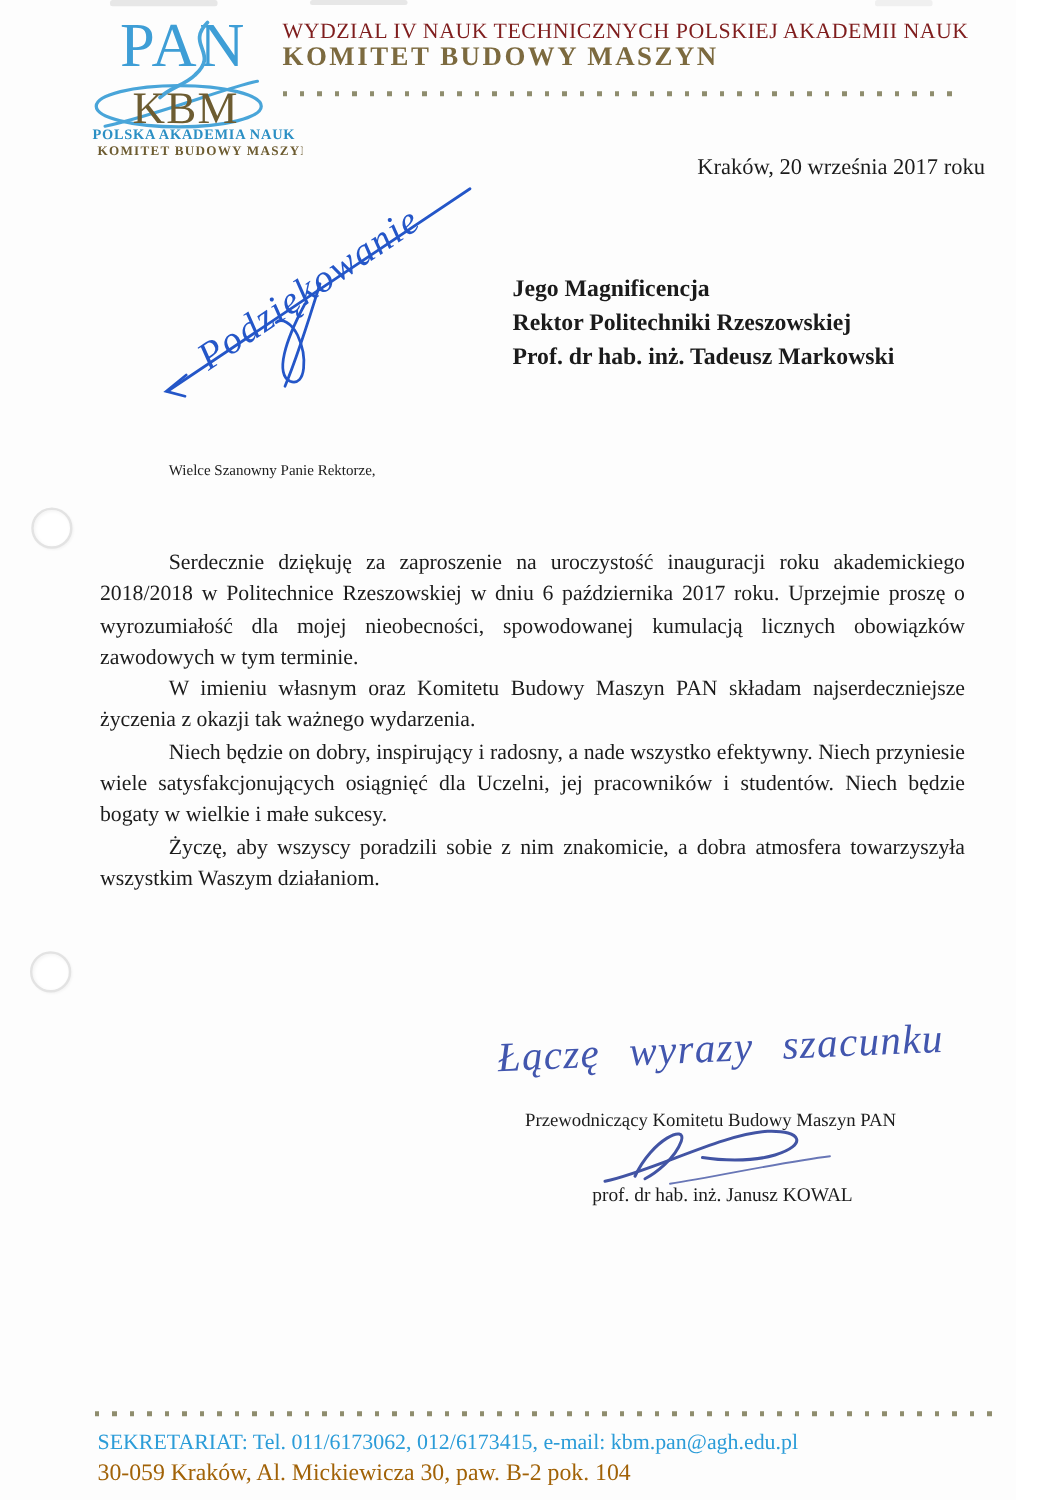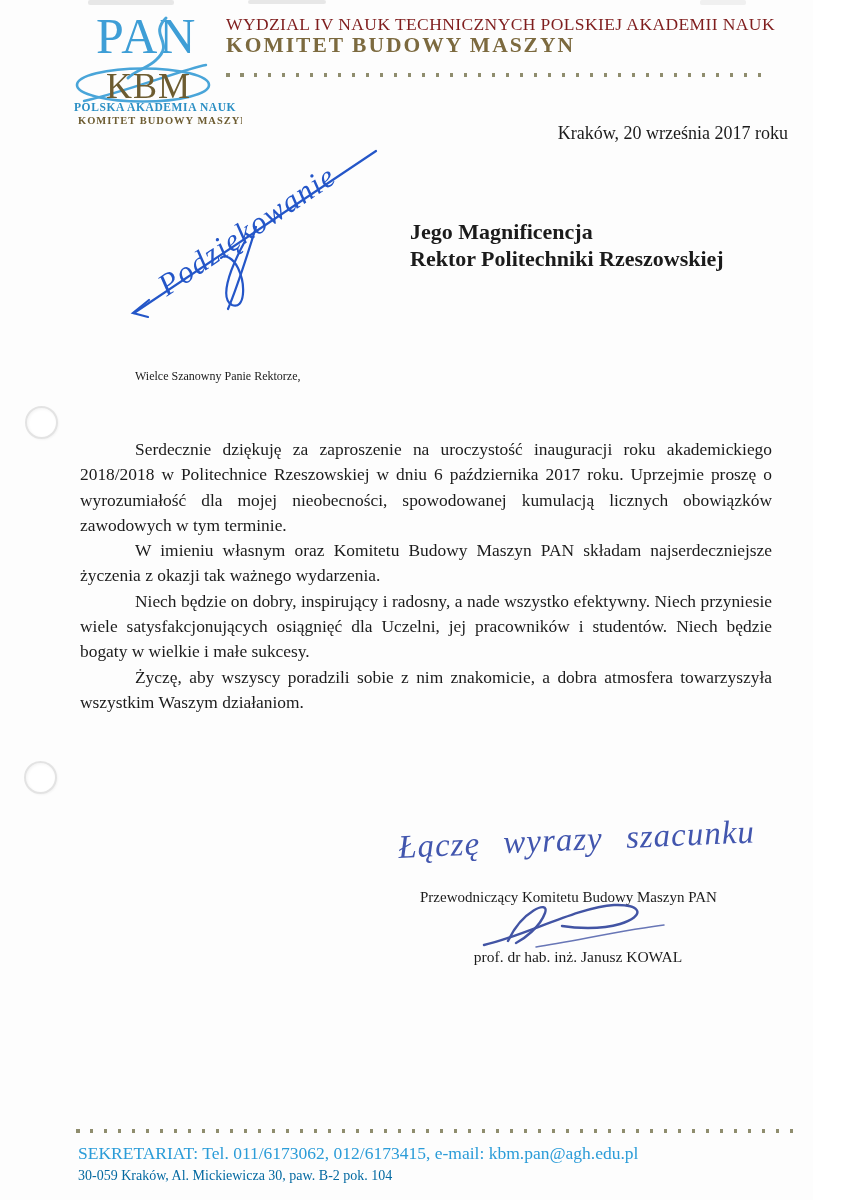--- a/index.html
+++ b/index.html
@@ -30,40 +30,40 @@
   .top-dots{left:226px;top:73px;width:546px;}
   .footer-dots{left:76px;top:1129px;width:724px;}
 
   .dateline{position:absolute;top:123px;right:25px;font-size:18px;white-space:nowrap;}
 
   
   .annotation-svg{position:absolute;left:124px;top:145px;}
   .ink-text{font-family:"Liberation Serif", serif;font-style:italic;}
 
   .recipient{position:absolute;left:410px;top:218px;font-weight:bold;
-    font-size:22px;line-height:27px;white-space:nowrap;}
+    font-size:19px;line-height:27px;white-space:nowrap;}
 
   .salutation{position:absolute;left:135px;top:369px;font-size:12px;}
 
   .letter-body{position:absolute;left:80px;top:437px;width:692px;
     font-size:17.4px;line-height:25.3px;text-align:justify;}
   .letter-body p{margin:0;text-indent:55px;}
 
   .closing-hand{position:absolute;left:398px;top:820px;width:410px;
     font-size:33px;font-style:italic;color:#4256ae;transform:rotate(-2.5deg);
     word-spacing:14px;letter-spacing:1px;white-space:nowrap;}
 
   .signer-title{position:absolute;left:420px;top:889px;width:280px;
     text-align:center;font-size:15px;white-space:nowrap;}
   .signature-svg{position:absolute;left:478px;top:899px;}
   .signer-name{position:absolute;left:438px;top:948px;width:280px;
     text-align:center;font-size:15.5px;white-space:nowrap;}
 
   .f1{position:absolute;left:78px;top:1143px;font-size:17.5px;color:#2b9cd8;white-space:nowrap;}
-  .f2{position:absolute;left:78px;top:1168px;font-size:14px;color:#0369a1;white-space:nowrap;}
+  .f2{position:absolute;left:78px;top:1168px;font-size:19px;color:#a16207;white-space:nowrap;}
 </style>
 </head>
 <body>
 
 <div class="page">
 
   <div class="smudge s1"></div>
   <div class="smudge s2"></div>
   <div class="smudge s3"></div>
   <div class="hole h1"></div>
@@ -91,20 +91,21 @@
       <path d="M 25 155 L 9 168 L 24 172"></path>
       <path d="M 120 98 C 104 128 96 154 108 160 C 121 165 122 140 114 123 C 109 113 101 109 97 113"></path>
       <path d="M 132 82 C 124 108 114 140 104 164"></path>
     </g>
     <text class="ink-text" transform="rotate(-34 130 88)" x="22" y="92" font-size="31" letter-spacing="1.5" fill="#2456c8">Podziękowanie</text>
   </svg>
 
   <div class="recipient">
     <div>Jego Magnificencja</div>
     <div>Rektor Politechniki Rzeszowskiej</div>
+    <div>Prof. dr hab. inż. Tadeusz Markowski</div>
   </div>
 
   <div class="salutation">Wielce Szanowny Panie Rektorze,</div>
 
   <div class="letter-body">
     <p>Serdecznie dziękuję za zaproszenie na uroczystość inauguracji roku akademickiego 2018/2018 w Politechnice Rzeszowskiej w dniu 6 października 2017 roku. Uprzejmie proszę o wyrozumiałość dla mojej nieobecności, spowodowanej kumulacją licznych obowiązków zawodowych w tym terminie.</p>
     <p>W imieniu własnym oraz Komitetu Budowy Maszyn PAN składam najserdeczniejsze życzenia z okazji tak ważnego wydarzenia.</p>
     <p>Niech będzie on dobry, inspirujący i radosny, a nade wszystko efektywny. Niech przyniesie wiele satysfakcjonujących osiągnięć dla Uczelni, jej pracowników i studentów. Niech będzie bogaty w wielkie i małe sukcesy.</p>
     <p>Życzę, aby wszyscy poradzili sobie z nim znakomicie, a dobra atmosfera towarzyszyła wszystkim Waszym działaniom.</p>
   </div>

